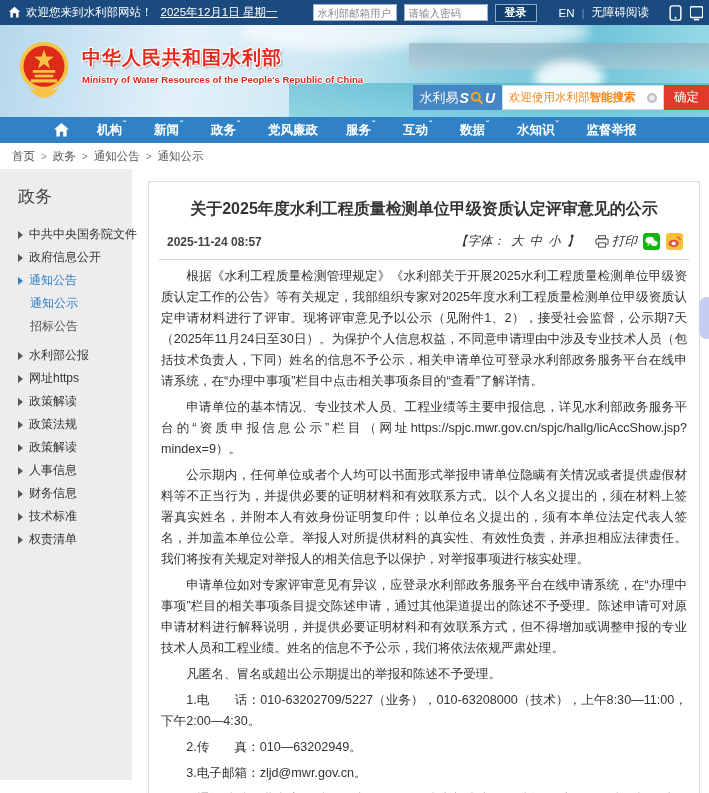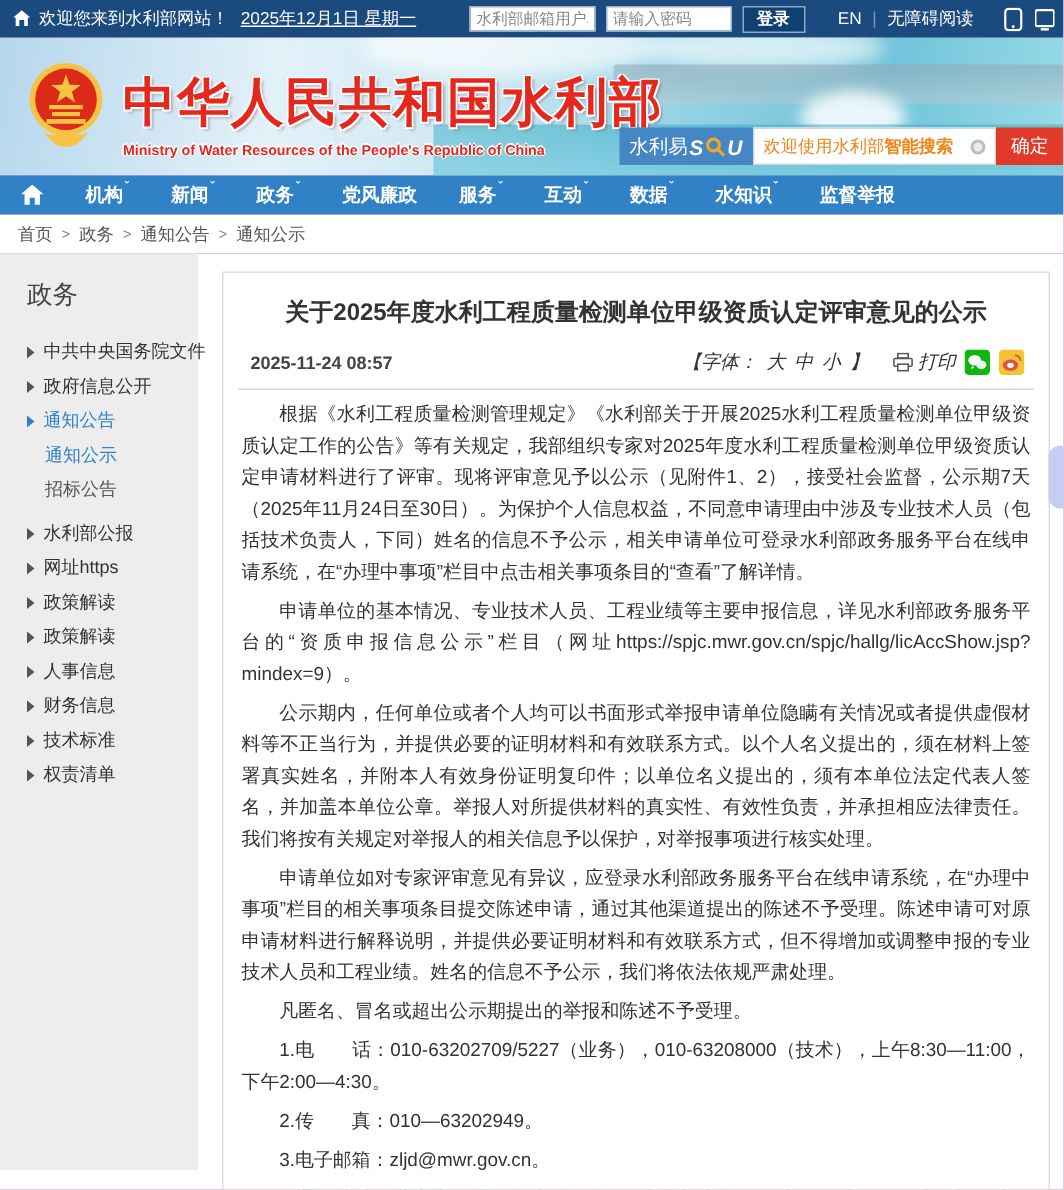--- a/index.html
+++ b/index.html
@@ -1,18 +1,18 @@
 <!DOCTYPE html>
 <html><head>
 <meta charset="utf-8">
 <style>
   * { margin:0; padding:0; box-sizing:border-box; }
   html,body { width:709px; }
   body { font-family:"Liberation Sans","DejaVu Sans",sans-serif; background:#fff; }
-  .page { position:relative; width:709px; height:793px; overflow:hidden; background:#701a75; }
+  .page { position:relative; width:709px; height:793px; overflow:hidden; background:#f9a8d4; }
 
   
   .topbar { height:25px; background:#1b4a7e; display:flex; align-items:center; padding:0 6px 0 8px; color:#fff; font-size:11.5px; white-space:nowrap; }
   .topbar .home-glyph { width:13px; height:13px; margin-right:5px; flex:none; }
   .topbar .tb-date { margin-left:8px;text-decoration:underline; }
   .topbar .tb-spacer { flex:1; }
   .tb-input { width:84px; height:17px; border:1px solid #9fb4cd; background:#fff; font-size:10.5px; padding:0 4px; margin-right:7px; color:#333; font-family:inherit; }
   .tb-input::placeholder { color:#888; }
   .tb-login { height:18px; background:#10406f; border:1px solid #8fa9c8; color:#fff; font-size:11px; padding:0 9px; margin-right:16px; cursor:pointer; font-weight:bold; font-family:inherit; }
   .tb-lang { margin:0 7px 0 6px; cursor:pointer; }
@@ -22,35 +22,35 @@
 
   
   .banner { position:relative; height:92px; overflow:hidden;
     background:linear-gradient(100deg,#b5d7ec 0%,#e3f1f9 26%,#cde8f3 45%,#8fd0e2 66%,#6fc3d9 82%,#9adbe8 100%); }
   .banner .cloud { position:absolute; background:rgba(255,255,255,.65); border-radius:50%; filter:blur(6px); }
   .banner .dam { position:absolute; right:0; top:18px; width:300px; height:26px; background:linear-gradient(180deg,#8fa6b5,#b9c9d2); opacity:.55; border-radius:2px; }
   .banner .splash { position:absolute; right:105px; top:36px; width:70px; height:34px; background:rgba(255,255,255,.85); border-radius:50%; filter:blur(5px); }
   .banner .water { position:absolute; right:0; bottom:0; width:420px; height:34px; background:linear-gradient(180deg,rgba(62,173,199,.55),rgba(120,205,222,.75)); }
   .emblem { position:absolute; left:16px; top:15px; width:56px; height:60px; }
   .site-title { position:absolute; left:82px; top:20px; }
-  .site-title h1 { font-size:35px; letter-spacing:1px; color:#e5281e; font-weight:bold;
+  .site-title h1 { font-size:19px; letter-spacing:1px; color:#e5281e; font-weight:bold;
     text-shadow:-1px -1px 0 #fff,1px -1px 0 #fff,-1px 1px 0 #fff,1px 1px 0 #fff,2px 2px 2px rgba(120,30,20,.35); }
   .site-title .en { margin-top:3px; font-size:9.5px; font-weight:bold; color:#e0281f;
     text-shadow:-1px 0 0 #fff,1px 0 0 #fff,0 1px 0 #fff,0 -1px 0 #fff; }
   .searchbar { position:absolute; right:0; bottom:7px; display:flex; height:25px; align-items:stretch; }
   .search-brand { background:#4586c4; color:#fff; display:flex; align-items:center; padding:0 7px; font-size:13px; gap:1px; cursor:pointer; }
   .search-brand b { font-size:14px; font-style:italic; }
   .search-brand svg { width:14px; height:14px; }
   .search-input { width:162px; background:#fff; border:1px solid #cfd8df; display:flex; align-items:center; padding:0 6px; font-size:11.5px; color:#f08519; position:relative; cursor:text; }
   .search-input .hl { font-weight:bold; }
   .mic-dot { position:absolute; right:6px; top:7px; width:10px; height:10px; border:2px solid #b9bec3; border-radius:50%; background:#e9ebed; }
   .search-ok { background:#e13a2a; color:#fff; border:none; font-size:12.5px; padding:0 10px; cursor:pointer; font-family:inherit;text-align:center; }
 
   
-  .nav { height:26px; background:#3181c6; display:flex; align-items:center; color:#fff; font-size:12.5px; font-weight:bold; }
+  .nav { height:26px; background:#3181c6; display:flex; align-items:center; color:#fff; font-size:12.5px; font-weight:bold; padding-left:40px; }
   .nav-item { padding:0 14px; cursor:pointer; display:flex; align-items:flex-start; line-height:26px; }
   .nav-home { padding:0 14px; cursor:pointer; display:flex; align-items:center; }
   .nav-home svg { width:15px; height:14px; }
   .nav-caret { font-style:normal; font-size:9px; line-height:14px; margin-left:1px; }
   .nav-caret::after { content:"ˇ"; }
 
   
   .crumbs { height:26px; display:flex; align-items:center; padding-left:12px; font-size:11.5px; color:#555; background:#fff; }
   .crumbs a { color:#555; text-decoration:none; cursor:pointer;font-family:Liberation Serif, serif; }
   .crumb-sep { margin:0 6px; color:#888; font-size:10px; }
@@ -231,20 +231,24 @@
           <i class="tri"></i>
           <span>水利部公报</span>
         </div>
       <div class="sb-item">
           <i class="tri"></i>
           <span>网址https</span>
         </div>
       <div class="sb-item">
           <i class="tri"></i>
           <span>政策解读</span>
+        </div>
+      <div class="sb-item">
+          <i class="tri"></i>
+          <span>政策法规</span>
         </div>
       <div class="sb-item">
           <i class="tri"></i>
           <span>政策解读</span>
         </div>
       <div class="sb-item">
           <i class="tri"></i>
           <span>人事信息</span>
         </div>
       <div class="sb-item">

